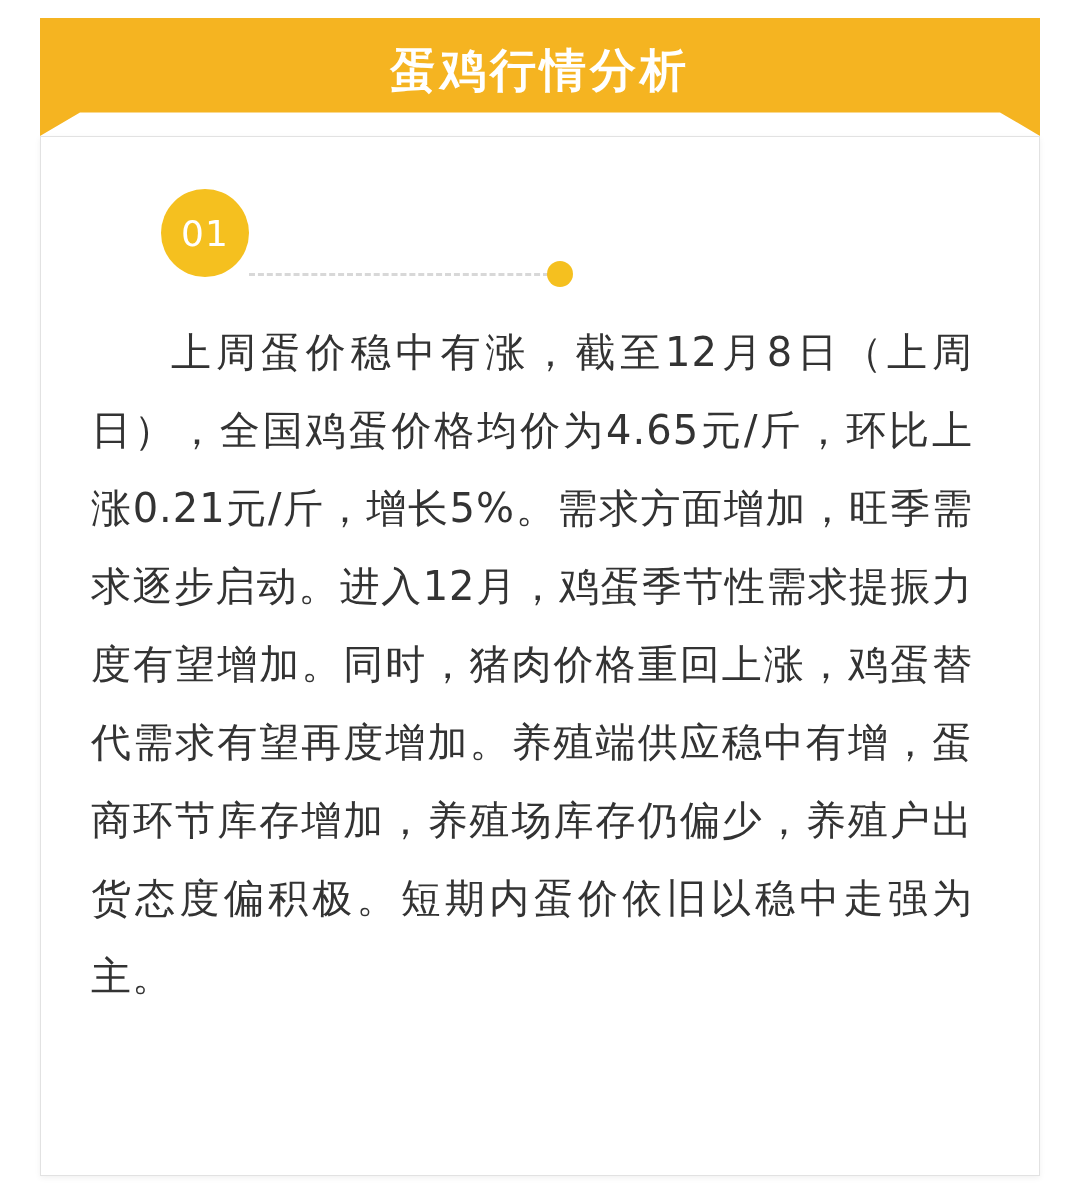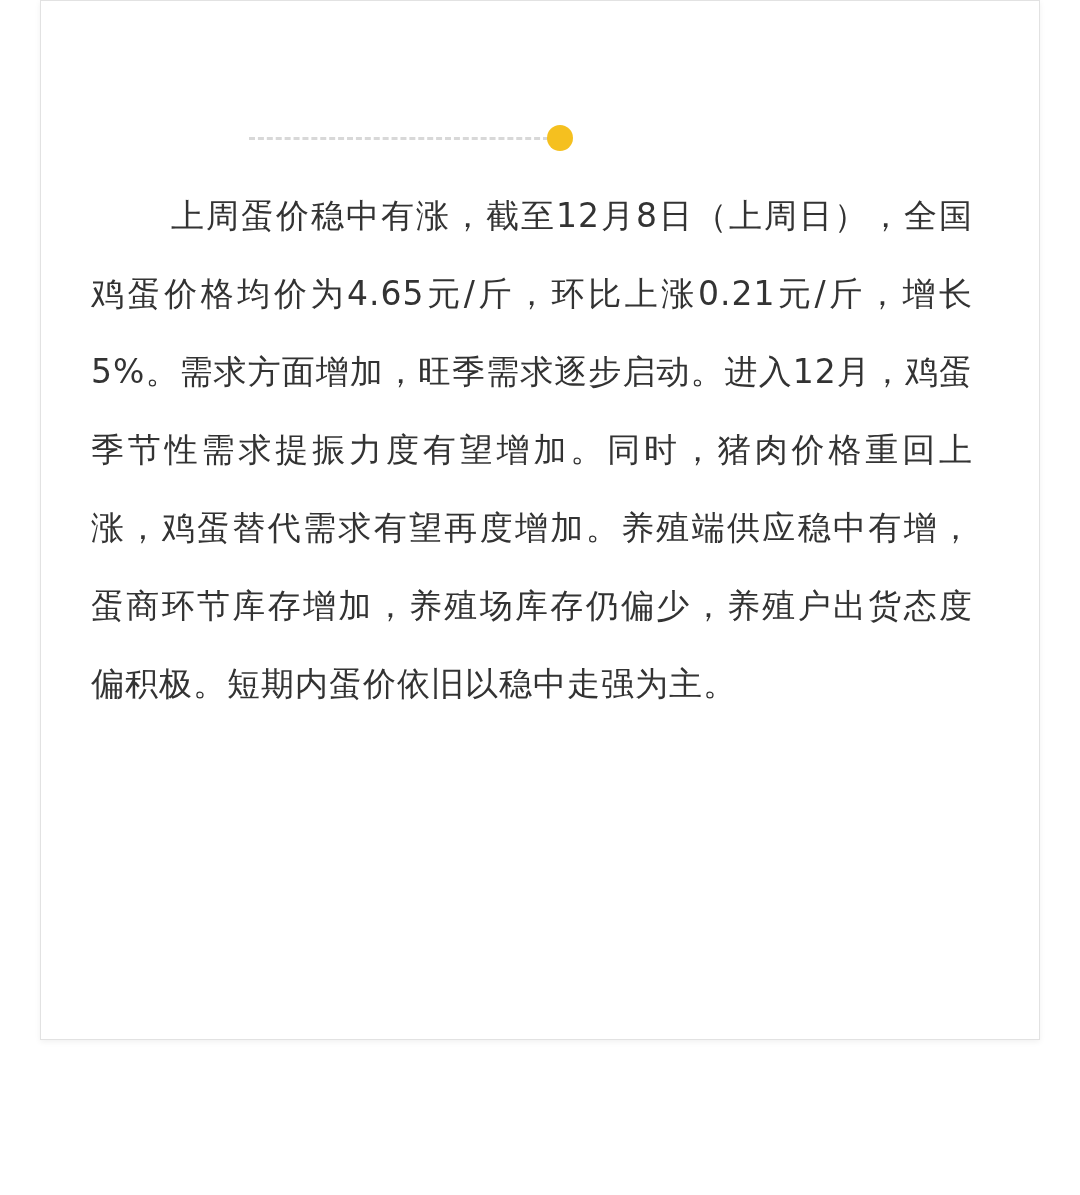--- a/index.html
+++ b/index.html
@@ -109,39 +109,45 @@
     top: 84px;
     width: 26px;
     height: 26px;
     border-radius: 50%;
     background: #F5C01F;
   }
 
   
   .body-text {
     font-family: "DejaVu Sans", sans-serif;
-    font-size: 33px;
+    font-size: 40px;
     line-height: 78px;
     color: #333333;
     letter-spacing: 1px;
     text-indent: 80px;
     text-align: justify;
     margin: 16px 24px 0 8px;
     word-break: break-all;
   }
 </style>
 </head>
 <body>
 
 <div class="page">
 
+  <div class="banner-wrap">
+    <div class="banner">
+      <div class="banner-title">蛋鸡行情分析</div>
+    </div>
+  </div>
 
   <div class="card">
 
     <div class="section-head">
+      <div class="badge">01</div>
       <div class="dash-line"></div>
       <div class="dash-dot"></div>
     </div>
 
     <div class="body-text">上周蛋价稳中有涨，截至12月8日（上周日），全国鸡蛋价格均价为4.65元/斤，环比上涨0.21元/斤，增长5%。需求方面增加，旺季需求逐步启动。进入12月，鸡蛋季节性需求提振力度有望增加。同时，猪肉价格重回上涨，鸡蛋替代需求有望再度增加。养殖端供应稳中有增，蛋商环节库存增加，养殖场库存仍偏少，养殖户出货态度偏积极。短期内蛋价依旧以稳中走强为主。</div>
 
   </div>
 
 </div>
 

